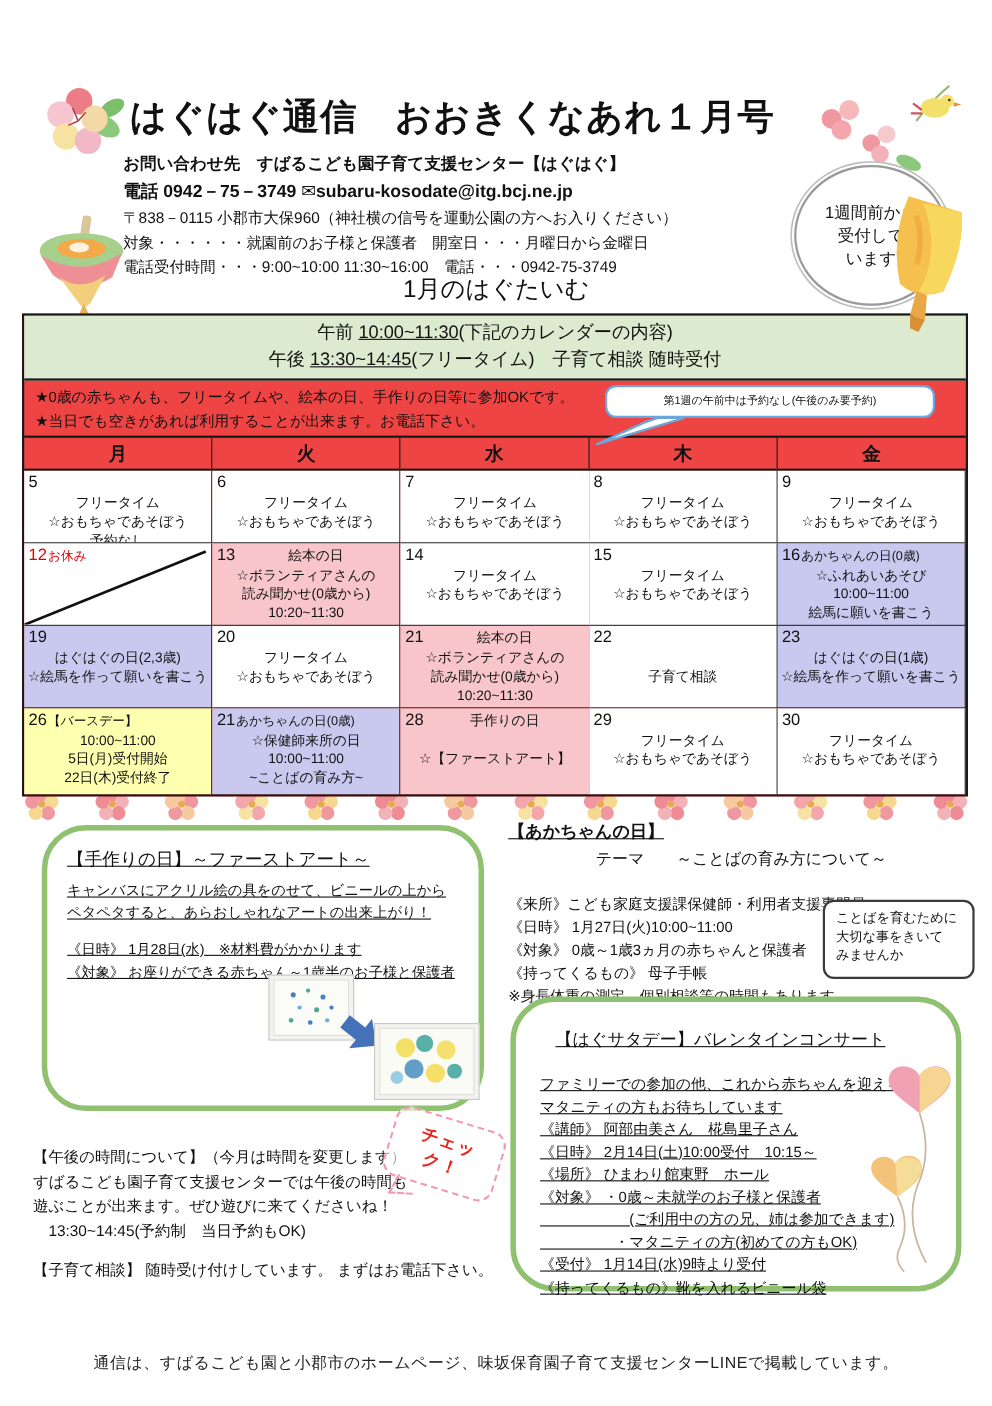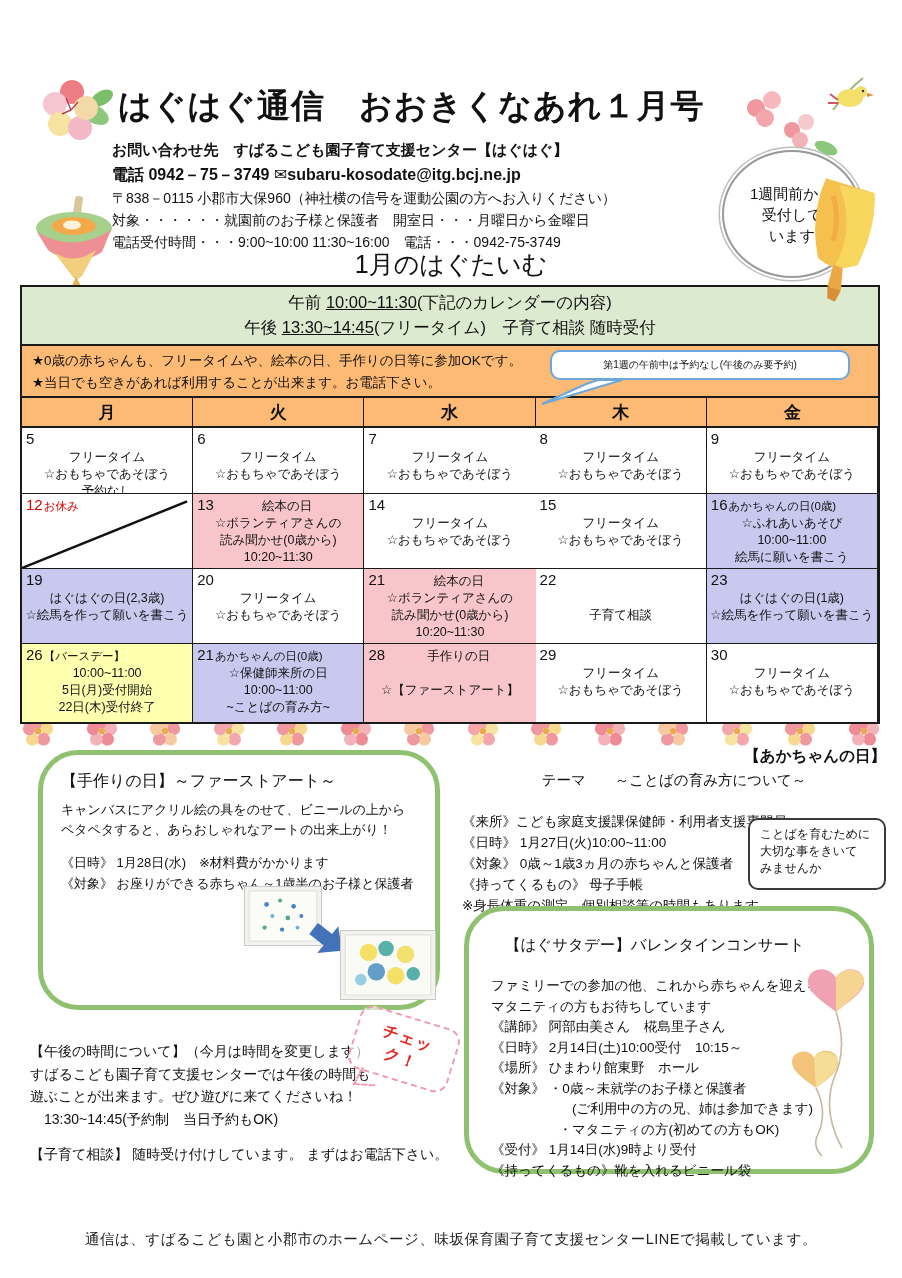--- a/index.html
+++ b/index.html
@@ -6,27 +6,27 @@
   body { background:#e9e9e9; font-family:"Liberation Sans","DejaVu Sans",sans-serif; color:#111; }
   .page { position:relative; width:902px; height:1278px; background:#fff; margin:0 auto; overflow:hidden; }
   .abs { position:absolute; }
   .pre { white-space:pre-line; }
 
   
   .title { left:118px; top:84px; width:680px; font-size:33px; font-weight:bold; letter-spacing:1px; }
   .contact { left:112px; top:138px; width:600px; line-height:1.58; font-size:14px; }
   .contact .b { font-weight:bold; font-size:15px; }
   .contact .b2 { font-weight:bold; font-size:16px; }
-  .section-title { left:0; top:248px; width:902px; text-align:center; font-size:25px; }
+  .section-title { left:0; top:248px; width:902px; text-align:center; font-size:22px; }
   .badge { left:722px; top:150px; width:140px; height:128px; border:2.5px solid #9a9a9a; border-radius:50%;
            box-shadow:0 0 0 2px #fff, 0 0 0 3.5px #bdbdbd; display:flex; align-items:center; justify-content:center;
            text-align:center; font-size:15px; line-height:1.4; background:rgba(255,255,255,.75); z-index:3; }
 
   
-  .cal { left:20px; top:285px; width:860px; border:2.5px solid #1a1a1a; background:#fdba74; z-index:2; }
+  .cal { left:20px; top:285px; width:860px; border:2.5px solid #1a1a1a; background:#ef4444; z-index:2; }
   .schedbar { background:#dcead0; border-bottom:2px solid #1a1a1a; text-align:center; font-size:16.5px;
               line-height:1.5; padding:3px 0 4px 0; }
   .notes { position:relative; height:52px; border-bottom:2px solid #1a1a1a; font-size:13.5px; line-height:1.7; padding:4px 0 0 10px; }
   .bubble { position:absolute; right:28px; top:4px; width:300px; height:30px; border:2px solid #6aa7dc; border-radius:10px;
             background:#fff; display:flex; align-items:center; justify-content:center; font-size:10px; }
   .bubble-tail { position:absolute; right:250px; top:34px; width:90px; height:26px; }
   .dayhead { display:grid; grid-template-columns:repeat(5,1fr); border-bottom:2px solid #1a1a1a; }
   .dayhead > div { border-right:1.5px solid #1a1a1a; text-align:center; font-weight:bold; font-size:17px; padding:3px 0 2px 0; }
   .dayhead > div:last-child { border-right:none; }
   .weeks { position:relative; display:grid; grid-template-columns:repeat(5,1fr); grid-template-rows:66px 75px 75px 78px; }
@@ -44,34 +44,34 @@
   .diag { position:absolute; inset:0; width:100%; height:100%; pointer-events:none; }
   .arrow-shaft { position:absolute; left:92px; top:48px; width:730px; height:10px; background:#4472b8; border:1px solid #2f5596; }
   .arrow-head { position:absolute; left:820px; top:41px; width:0; height:0;
                 border-left:20px solid #4472b8; border-top:12px solid transparent; border-bottom:12px solid transparent; }
 
   
   .flowers { left:22px; top:712px; width:858px; height:40px; display:flex; justify-content:space-between; align-items:center; }
   .flowers svg { width:32px; height:32px; }
 
   
-  .gbox { border:5px solid #8fc170; border-radius:40px; background:#fff; }
+  .gbox { border:5px solid #8fc170; border-radius:40px; background:#fff;text-decoration:underline; }
   .box-handmade { left:38px; top:750px; width:402px; height:260px; padding:16px 14px 0 18px; }
   .hm-title { font-size:16px; margin-bottom:8px; }
   .hm-desc { font-size:13px; line-height:1.5; }
   .hm-details { font-size:13px; line-height:1.6; margin-top:14px; }
   .hm-slots { position:absolute; left:60px; top:898px; font-size:14.5px; line-height:1.75; white-space:pre-line; }
   .photo { position:absolute; border:1px solid #c8c8c4; background:#f2f2ee; }
   .photo1 { left:244px; top:886px; width:78px; height:60px; }
   .photo2 { left:340px; top:930px; width:96px; height:70px; }
   .photo svg { width:100%; height:100%; }
   .photo-arrow { position:absolute; left:306px; top:918px; width:42px; height:42px; transform:rotate(38deg); }
 
   .babyday { left:462px; top:746px; width:424px; }
-  .bd-title { text-align:right; font-size:15.5px; font-weight:bold; }
+  .bd-title { text-align:left; font-size:15.5px; font-weight:bold;text-decoration:underline; }
   .bd-theme { text-align:center; font-size:14.5px; margin-top:4px; }
   .bd-details { font-size:13.5px; line-height:1.55; margin-top:22px; white-space:pre-line; }
   .bd-bubble { position:absolute; left:748px; top:818px; width:138px; height:72px; border:2px solid #3a3a3a; border-radius:10px;
                background:#fff; font-size:12px; line-height:1.4; padding:6px 0 0 10px; white-space:pre-line; }
 
   .box-hugsat { left:464px; top:906px; width:410px; height:268px; padding:24px 0 0 22px; }
   .hs-title { font-size:15.5px; margin-left:14px; }
   .hs-details { font-size:13.5px; line-height:1.52; margin-top:20px; white-space:pre-line; }
   .hearts { position:absolute; left:778px; top:948px; width:118px; height:210px; z-index:1; }
 

